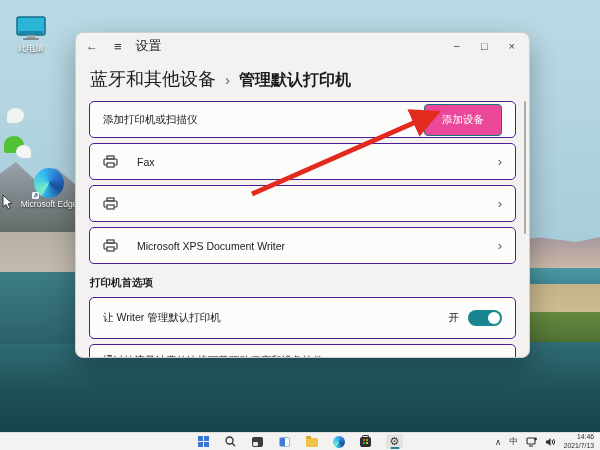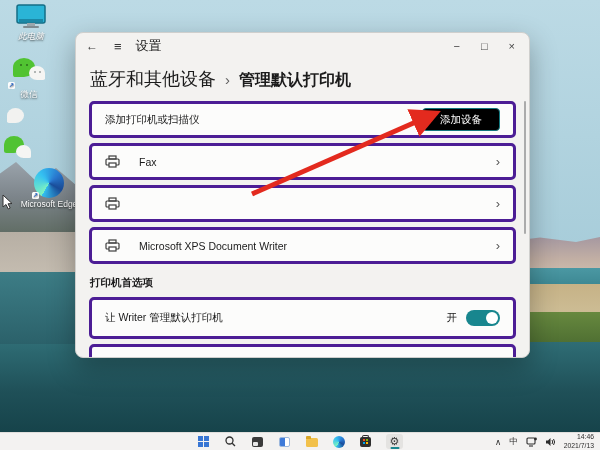--- a/index.html
+++ b/index.html
@@ -38,25 +38,25 @@
   .titlebar { height:26px; display:flex; align-items:center; padding:0 10px; font-size:11px; color:#1b1b1b; }
   .tb-btn { color:#3a3a3a; font-size:12px; margin-right:16px; cursor:default; }
   .tb-title { font-size:13px; margin-left:4px; }
   .tb-right { margin-left:auto; display:flex; gap:21px; color:#444; font-size:11px; padding-right:4px; }
   .breadcrumb { display:flex; align-items:baseline; padding:8px 14px 10px; }
   .bc-parent { font-size:18px; color:#1b1b1b; }
   .bc-sep { font-size:15px; color:#5f5f5f; margin:0 9px; }
   .bc-current { font-size:16px; font-weight:bold; color:#1b1b1b; }
 
   .content { padding:0 13px; }
-  .card { background:#fcfcfb; border:3px solid #4c1d95; border-radius:5px; margin-bottom:5px;
+  .card { background:#fcfcfb; border:1px solid #4c1d95; border-radius:5px; margin-bottom:5px;
           display:flex; align-items:center; padding:0 13px; }
   .card.h37 { height:37px; }
   .card-label { font-size:10.5px; color:#1b1b1b; }
-  .teal-btn { margin-left:auto; width:78px; height:23px; background:#000000; color:#fff; font-size:10.5px;
+  .teal-btn { margin-left:auto; width:78px; height:32px; background:#ec4899; color:#fff; font-size:10.5px;
               border:1px solid #12767d; border-radius:4px; display:flex; align-items:center; justify-content:center;
               font-family:"Liberation Sans", sans-serif; }
   .row-icon { width:18px; margin-right:16px; color:#3d3d3d; display:flex; align-items:center; }
   .chev { margin-left:auto; color:#565656; font-size:13px; }
   .section-title { font-size:10.5px; font-weight:bold; color:#1b1b1b; margin:12px 1px 7px; }
   .toggle-wrap { margin-left:auto; display:flex; align-items:center; gap:9px; }
   .toggle-state { font-size:10.5px; color:#1b1b1b; }
   .toggle { width:34px; height:16px; background:#18868e; border-radius:8px; position:relative; }
   .toggle .knob { position:absolute; right:2px; top:2px; width:12px; height:12px; background:#fff; border-radius:50%; }
   .card.clip { height:60px; align-items:flex-start; padding-top:9px; }
@@ -100,44 +100,32 @@
   <div class="wp sky"></div>
   <div class="wp mtn-right"></div>
   <div class="wp water-strip"></div>
   <div class="wp grass-tan"></div>
   <div class="wp grass-green"></div>
   <div class="wp water-dark"></div>
   <div class="wp mtn-left"></div>
   <div class="wp sand-left"></div>
   <div class="wp water-left"></div>
 
-  <div class="dicon" style="left:3px; top:4px;font-style:italic;">
+  <div class="dicon" style="left:3px; top:16px;">
     <span class="art" style="width:34px;height:26px;">
       <svg width="34" height="26" viewBox="0 0 34 26">
         <rect x="3" y="1" width="28" height="18" rx="2" fill="#2ab4d6" stroke="#156e86" stroke-width="1.5"></rect>
         <rect x="5" y="15" width="24" height="3" fill="#1b88a6"></rect>
         <rect x="13" y="19" width="8" height="3" fill="#9aa6ac"></rect>
         <rect x="9" y="22" width="16" height="2" rx="1" fill="#7e8b91"></rect>
       </svg>
     </span>
     <span>此电脑</span>
   </div>
 
-  <div class="dicon" style="left:1px; top:58px;">
-    <span class="art" style="width:38px;height:30px;">
-      <span class="bubble" style="left:3px;top:0;width:22px;height:19px;background:#51c332;"></span>
-      <span class="dot" style="left:10px;top:6px;background:#2c6e1d;"></span>
-      <span class="dot" style="left:16px;top:6px;background:#2c6e1d;"></span>
-      <span class="bubble" style="left:19px;top:8px;width:16px;height:14px;background:#f5f5f3;border-radius:50% 50% 12% 50%;"></span>
-      <span class="dot" style="left:24px;top:13px;background:#9aa0a0;"></span>
-      <span class="dot" style="left:29px;top:13px;background:#9aa0a0;"></span>
-      <span class="badge">↗</span>
-    </span>
-    <span>微信</span>
-  </div>
 
   <div class="dicon" style="left:-14px; top:104px;">
     <span class="art" style="width:30px;height:24px;">
       <span class="bubble" style="left:8px;top:4px;width:17px;height:15px;background:#f2f2f0;"></span>
     </span>
   </div>
   <div class="dicon" style="left:-14px; top:134px;">
     <span class="art" style="width:32px;height:30px;">
       <span class="bubble" style="left:6px;top:2px;width:20px;height:17px;background:#51c332;"></span>
       <span class="bubble" style="left:18px;top:11px;width:15px;height:13px;background:#f5f5f3;border-radius:50% 50% 12% 50%;"></span>

